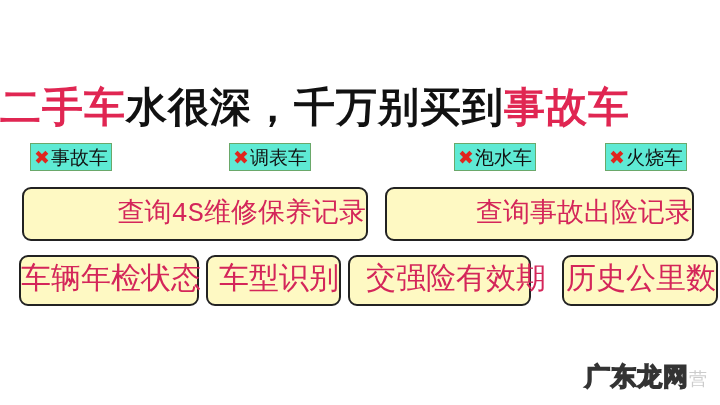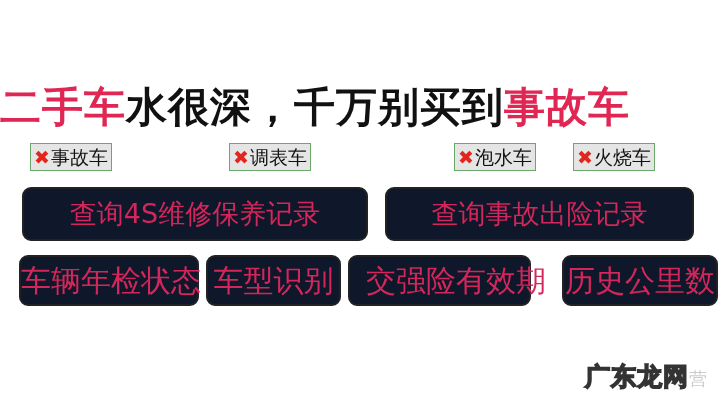--- a/index.html
+++ b/index.html
@@ -1,22 +1,22 @@
 <!DOCTYPE html>
 <html><head>
 <meta charset="utf-8">
 <style>
   html,body{margin:0;padding:0;}
   body{width:720px;height:405px;background:#ffffff;position:relative;overflow:hidden;font-family:"DejaVu Sans","Liberation Sans",sans-serif;}
   .title{position:absolute;left:0;top:80px;width:624px;text-align:center;font-size:41px;font-weight:bold;letter-spacing:1px;white-space:nowrap;}
   .title .red{color:#e02652;}
   .title .black{color:#111111;}
-  .tag{position:absolute;top:143px;height:28px;background:#e5e5e5;border:1px solid #6aa86a;box-sizing:border-box;font-size:19px;line-height:27px;color:#111;padding:0 3px;white-space:nowrap;}
+  .tag{position:absolute;top:143px;height:28px;background:#5eead4;border:1px solid #6aa86a;box-sizing:border-box;font-size:19px;line-height:27px;color:#111;padding:0 3px;white-space:nowrap;}
   .tag .x{color:#e0261e;font-weight:bold;margin-right:1px;}
-  .box{position:absolute;border:2px solid #222;border-radius:9px;box-sizing:border-box;color:#d4265a;text-align:center;background:#0f172a;white-space:nowrap;}
+  .box{position:absolute;border:2px solid #222;border-radius:9px;box-sizing:border-box;color:#d4265a;text-align:right;background:#fef9c3;white-space:nowrap;font-family:Liberation Mono, monospace;}
   .row1{top:187px;height:54px;font-size:27px;line-height:50px;}
   .row2{top:255px;height:51px;font-size:30px;line-height:47px;}
   .watermark{position:absolute;left:585px;top:360px;font-size:25px;font-weight:bold;color:#fff;-webkit-text-stroke:1.5px #333;letter-spacing:1px;}
   .watermark .faint{color:#ccc;-webkit-text-stroke:0;font-weight:normal;font-size:18px;}
 </style>
 </head>
 <body>
 
 <div class="title">
   <span class="red">二手车</span><span class="black">水很深，千万别买到</span><span class="red">事故车</span>
@@ -24,21 +24,21 @@
 
 <div class="tag" style="left:30px;">
   <span class="x">✖</span><span>事故车</span>
 </div>
 <div class="tag" style="left:229px;">
   <span class="x">✖</span><span>调表车</span>
 </div>
 <div class="tag" style="left:454px;">
   <span class="x">✖</span><span>泡水车</span>
 </div>
-<div class="tag" style="left:573px;">
+<div class="tag" style="left:605px;">
   <span class="x">✖</span><span>火烧车</span>
 </div>
 
 <div class="box row1" style="left:22px;width:346px;">查询4S维修保养记录</div>
 <div class="box row1" style="left:385px;width:309px;">查询事故出险记录</div>
 
 <div class="box row2" style="left:19px;width:180px;">车辆年检状态</div>
 <div class="box row2" style="left:206px;width:135px;">车型识别</div>
 <div class="box row2" style="left:348px;width:183px;padding-left:16px;">交强险有效期</div>
 <div class="box row2" style="left:539px;width:156px;margin-left:23px;">历史公里数</div>

